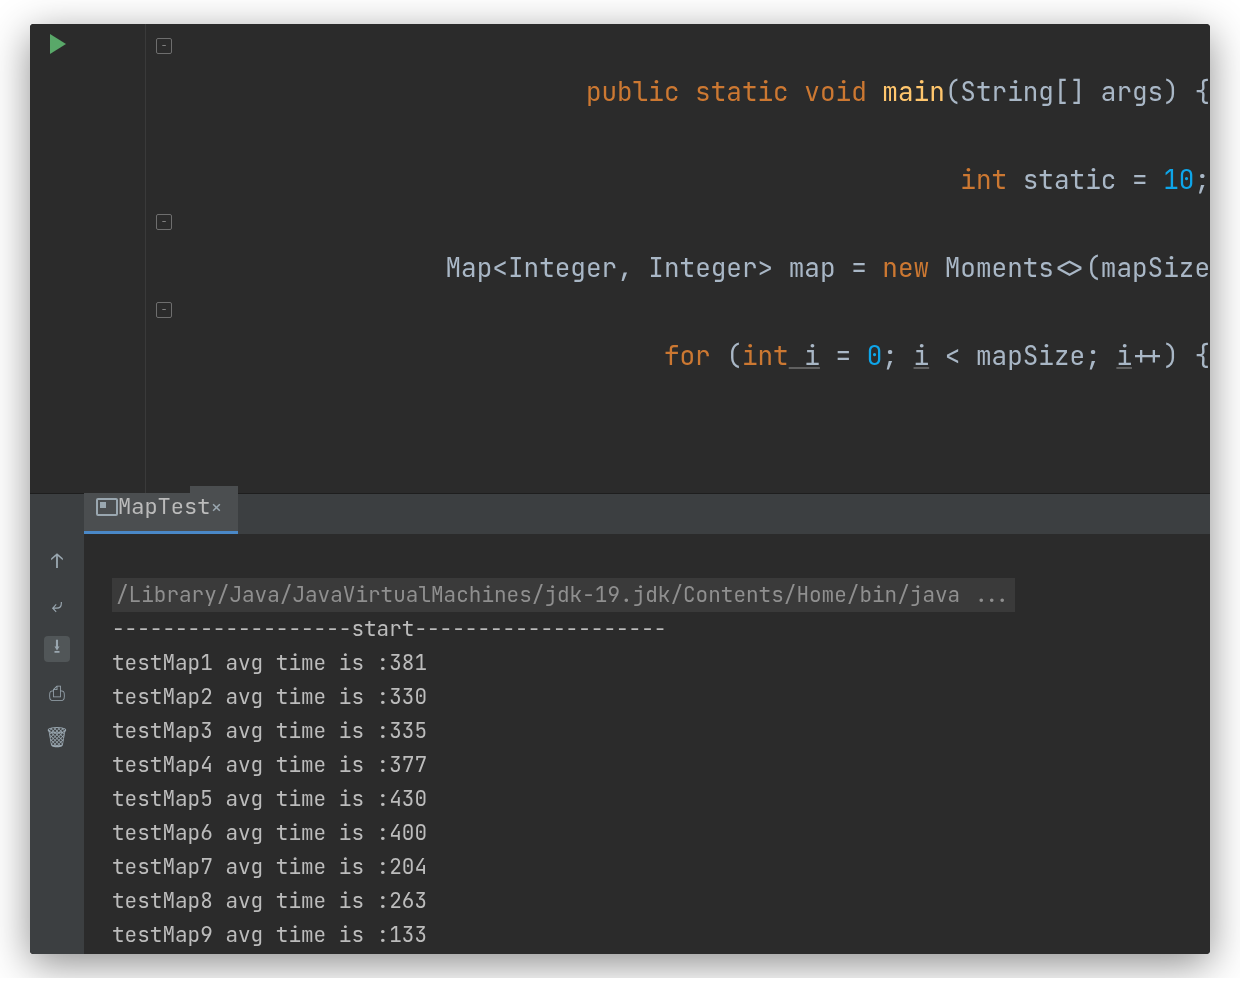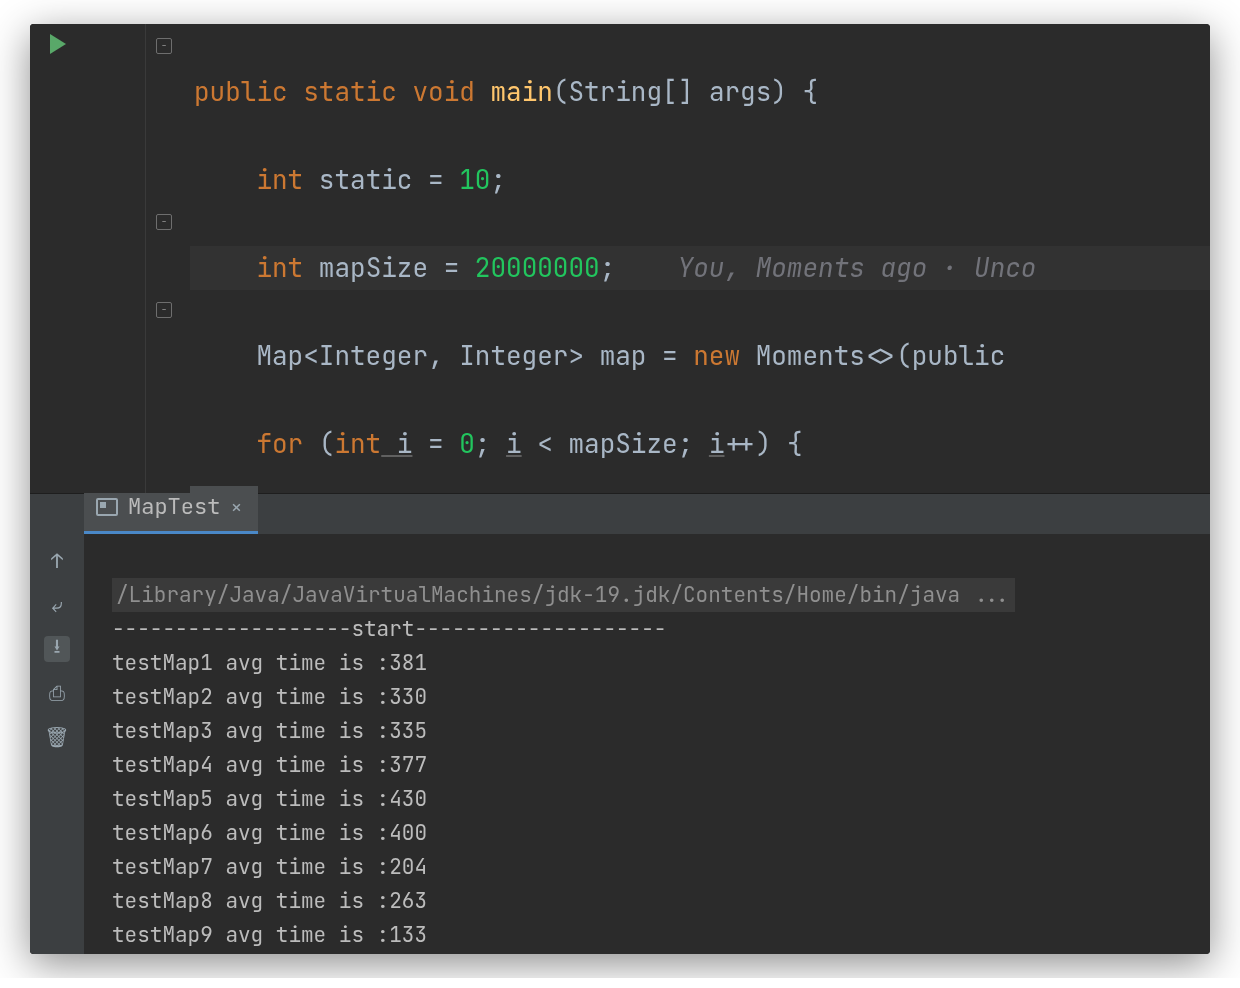--- a/index.html
+++ b/index.html
@@ -60,25 +60,25 @@
   }
   .code{
     flex:1;
     padding-top:2px;
     font-size:26px;
     line-height:44px;
     color:#a9b7c6;
     white-space:pre;
     overflow:hidden;
   }
-  .code-line{display:block;height:44px;padding-left:4px;}
+  .code-line{display:block;height:44px;padding-left:4px;text-align:right;}
   .hl-line{background:#323232;}
   .kw{color:#cc7832;}
   .type{color:#a9b7c6;}
-  .num{color:#22c55e;}
+  .num{color:#0ea5e9;}
   .fn{color:#ffc66d;}
   .ul{text-decoration:underline;text-decoration-color:#606060;}
   .hint{color:#72737a;font-style:italic;}
 
   
   .run-panel{
     height:460px;
     background:#2b2b2b;
     display:flex;
     flex-direction:column;
@@ -87,21 +87,20 @@
   .tabbar{
     height:40px;
     background:#3c3f41;
     display:flex;
     align-items:flex-end;
     padding-left:54px;
   }
   .tab{
     display:flex;
     align-items:center;
-    gap:10px;
     padding:6px 16px 10px 12px;
     background:#4b4e50;
     border-bottom:3px solid #4a88c7;
     color:#bbbbbb;
     font-size:22px;
   }
   .tab .app-icon{
     width:18px;height:14px;
     border:2px solid #9aa7b0;
     border-radius:2px;
@@ -166,22 +165,21 @@
       <div class="gutter-line">
           <div class="fold-icon">−</div>
         </div>
       <div class="gutter-line"></div>
       <div class="gutter-line"></div>
     </div>
 
     <div class="code">
 <span class="code-line"><span class="kw">public</span> <span class="kw">static</span> <span class="kw">void</span> <span class="fn">main</span><span>(</span><span class="type">String</span><span>[] </span><span>args</span><span>) {</span></span>
 <span class="code-line">    <span class="kw">int</span> <span>static</span><span> = </span><span class="num">10</span><span>;</span></span>
-<span class="code-line hl-line">    <span class="kw">int</span> <span>mapSize</span><span> = </span><span class="num">20000000</span><span>;</span>    <span class="hint">You, Moments ago · Unco</span></span>
-<span class="code-line">    <span>Map</span><span>&lt;Integer, Integer&gt;</span><span> map </span><span>= </span><span class="kw">new</span><span> Moments</span><span>&lt;&gt;</span><span>(public</span></span>
+<span class="code-line">    <span>Map</span><span>&lt;Integer, Integer&gt;</span><span> map </span><span>= </span><span class="kw">new</span><span> Moments</span><span>&lt;&gt;</span><span>(mapSize</span></span>
 <span class="code-line">    <span class="kw">for</span><span> (</span><span class="kw">int</span><span class="ul"> i</span><span> = </span><span class="num">0</span><span>; </span><span class="ul">i</span><span> &lt; mapSize; </span><span class="ul">i</span><span>++</span><span>) {</span></span>
 
 
 
 
     </div>
   </div>
 
   <div class="run-panel">
     <div class="tabbar">

